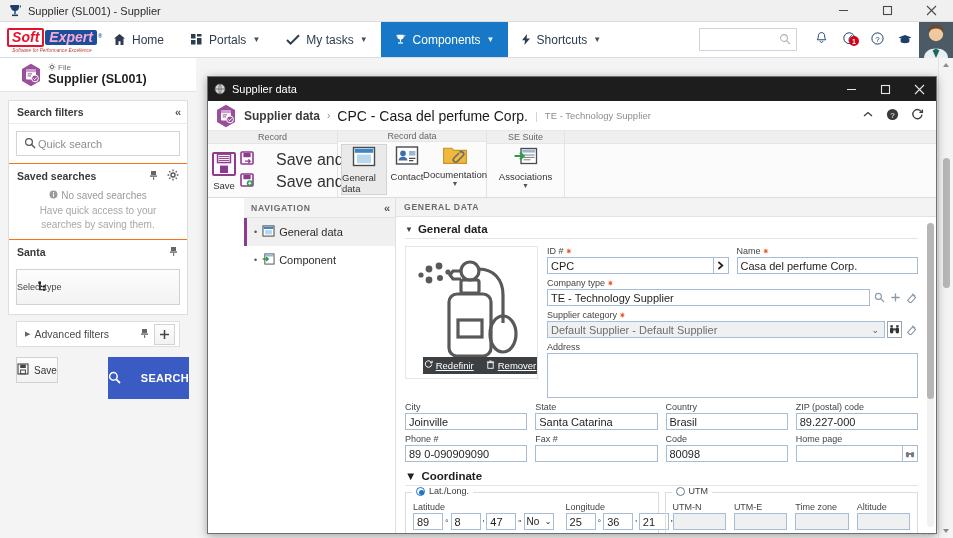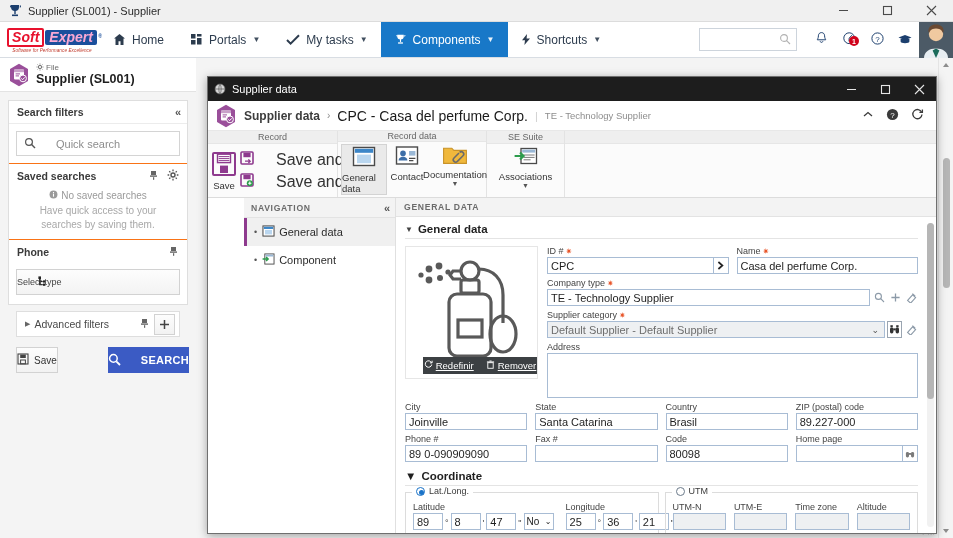--- a/index.html
+++ b/index.html
@@ -69,53 +69,53 @@
   .avatar{
     width:34px; height:36px; background:#4a5a68; flex:none; overflow:hidden;
     position:relative;
   }
 
   
   .page{ display:flex; height:480px; }
   .left-col{ width:196px; flex:none; background:#f4f4f4; display:flex; flex-direction:column; }
   .page-title-bar{
     height:34px; background:#fff; border-bottom:1px solid #e3e3e3;
-    display:flex; align-items:center; padding-left:8px; gap:6px;
+    display:flex; align-items:center; padding-left:20px; gap:6px;
   }
   .hexico{ width:22px; height:24px; flex:none; }
   .ptb-txt{ line-height:1.05; }
   .ptb-file{ font-size:8px; color:#6d6d6d; display:flex; align-items:center; gap:2px; }
   .ptb-name{ font-size:12.5px; font-weight:bold; color:#1e1e1e; }
 
   .filters-wrap{ padding:8px 8px 0 8px; }
   .card{ background:#fff; border:1px solid #dedede; }
   .card-hd{
     height:23px; display:flex; align-items:center; padding:0 8px;
     font-size:10.5px; font-weight:bold; color:#3b3b3b;
     border-bottom:1px solid #ececec;
   }
   .card-hd .r{ margin-left:auto; display:flex; gap:7px; align-items:center; }
   .collapse-ico{ color:#555; font-size:11px; cursor:pointer; letter-spacing:-2px; }
   .qs-wrap{ padding:7px; }
   .qs{
     height:25px; border:1px solid #d4d4d4; display:flex; align-items:center;
-    gap:20px; padding:0 7px; background:#fff; color:#8d8d8d; font-size:11px;
+    gap:2px; padding:0 7px; background:#fff; color:#8d8d8d; font-size:11px;
   }
   .sect{ border-top:1px solid #f97316; }
   .sect-hd{
     height:24px; display:flex; align-items:center; padding:0 8px;
     font-size:10.5px; font-weight:bold; color:#3b3b3b;
   }
   .sect-hd .r{ margin-left:auto; display:flex; gap:8px; align-items:center; }
   .no-saved{ text-align:center; color:#9a9a9a; font-size:10px; padding:2px 10px 8px; }
   .no-saved .ln1{ display:flex; align-items:center; justify-content:center; gap:3px; margin-bottom:3px; }
   .no-saved .ln2{ line-height:1.35; color:#a8a8a8; }
   .sel-type-wrap{ padding:5px 7px 9px; }
   .sel-type{
-    height:26px; border:1px solid #d2d2d2; background:linear-gradient(#fdfdfd,#f3f3f3);
+    height:36px; border:1px solid #d2d2d2; background:linear-gradient(#fdfdfd,#f3f3f3);
     display:flex; align-items:center; font-size:11px; color:#333; cursor:pointer;
     position:relative; padding-left:20px;
   }
   .sel-type .lbl{ position:absolute; left:0; right:0; text-align:center; }
   .adv-row{
     margin:6px 8px 0; background:#fff; border:1px solid #dedede; height:26px;
     display:flex; align-items:center; padding:0 4px 0 8px; font-size:10.5px; color:#4a4a4a;
   }
   .adv-row .arw{ font-size:7px; margin-right:4px; color:#666; }
   .adv-row .r{ margin-left:auto; display:flex; gap:4px; align-items:center; }
@@ -123,21 +123,21 @@
     width:21px; height:21px; border:1px solid #d2d2d2; background:linear-gradient(#fdfdfd,#f2f2f2);
     display:flex; align-items:center; justify-content:center; cursor:pointer;
   }
   .btn-row{ display:flex; gap:6px; padding:10px 8px 0; }
   .btn-save{
     width:60px; height:26px; border:1px solid #d2d2d2; background:linear-gradient(#fdfdfd,#f2f2f2);
     display:flex; align-items:center; justify-content:center; gap:5px;
     font-size:10px; color:#333; cursor:pointer;
   }
   .btn-search{
-    flex:1; height:26px; background:#3b5bc4; color:#fff; display:flex;
+    flex:1; height:42px; background:#3b5bc4; color:#fff; display:flex;
     align-items:center; justify-content:center; gap:20px; cursor:pointer;
     font-size:11px; font-weight:bold; letter-spacing:.3px;margin-left:44px;
   }
   .main-col{ flex:1; background:#f4f4f4; position:relative; }
 
   
   .modal{
     position:absolute; left:207px; top:76px; width:730px; height:458px;
     background:#fff; border:1px solid #6f6f6f;
     box-shadow:0 2px 9px rgba(0,0,0,.34);
@@ -534,21 +534,21 @@
                   </svg>
               </span>
               <span>No saved searches</span>
             </div>
             <div class="ln2">Have quick access to your searches by saving them.</div>
           </div>
         </div>
 
         <div class="sect">
           <div class="sect-hd">
-            <span>Phone</span>
+            <span>Santa</span>
             <span class="r">
               <span>
                 <svg width="11" height="11" viewBox="0 0 11 11">
                     <rect x="3" y="1" width="5" height="4" fill="#666"></rect>
                     <rect x="2" y="5.4" width="7" height="1.4" fill="#666"></rect>
                     <rect x="5" y="7.2" width="1.2" height="2.6" fill="#666"></rect>
                   </svg>
               </span>
             </span>
           </div>

